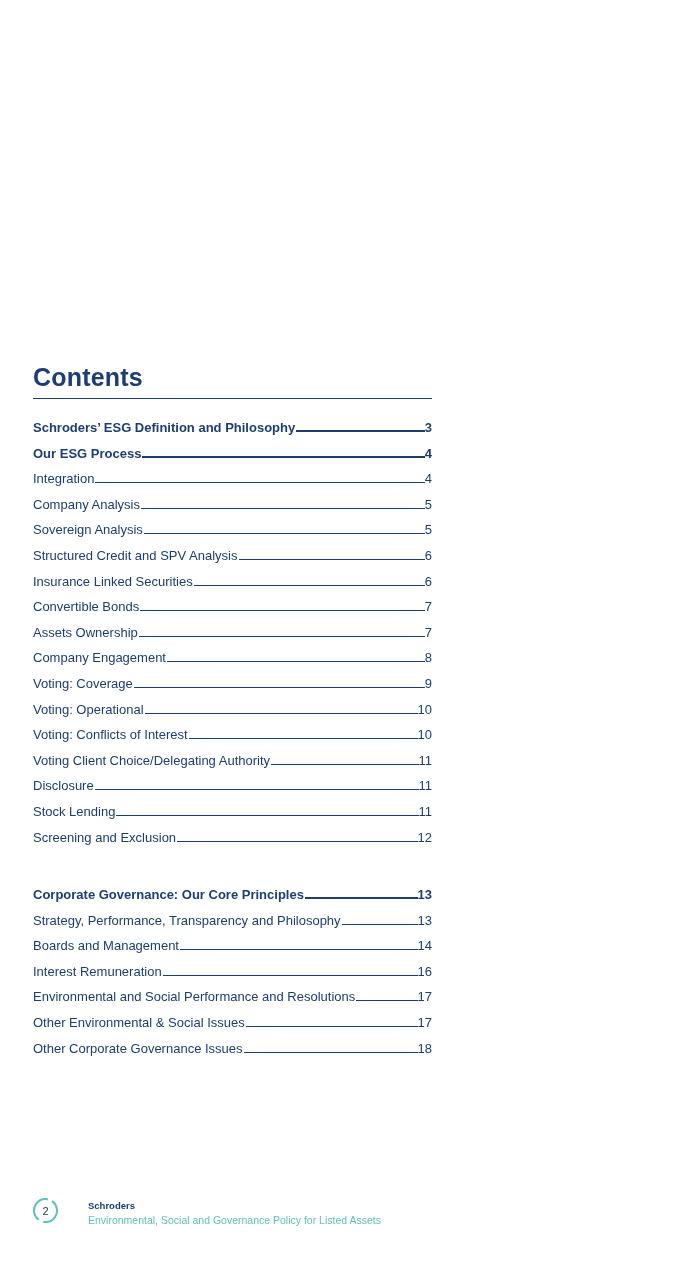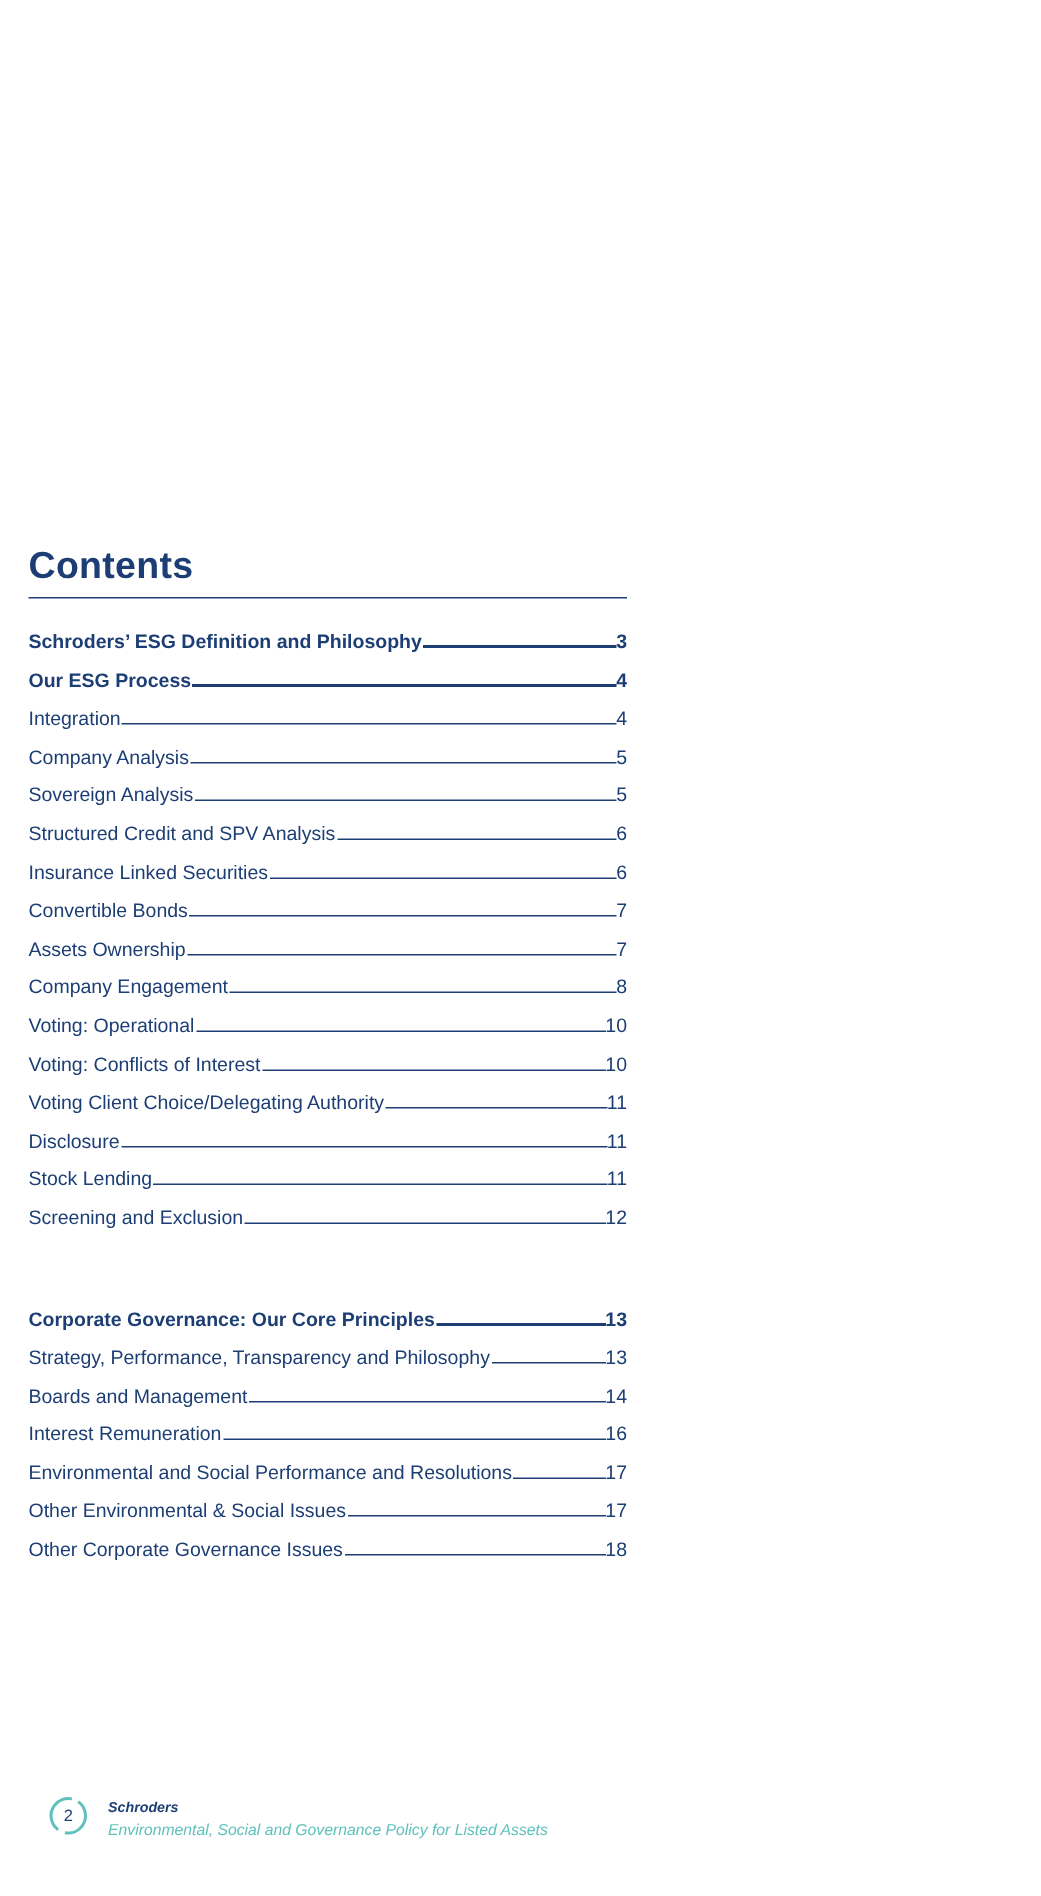--- a/index.html
+++ b/index.html
@@ -11,38 +11,38 @@
   .page {
     position: relative;
     width: 694px;
     height: 1264px;
     background: #ffffff;
     overflow: hidden;
   }
   
   .toc {
     position: absolute;
-    left: 19px;
+    left: 33px;
     top: 362px;
     width: 399px;
   }
   .toc-title {
     margin: 0;
     font-size: 25px;
     line-height: 30px;
     font-weight: bold;
     color: var(--navy);
     letter-spacing: 0.2px;
   }
   .toc-rule {
     border-top: 1.5px solid var(--navy);
     margin-top: 6px;
   }
   #toc-sections { margin-top: 16px; }
-  .toc-section + .toc-section { margin-top: 42px; }
+  .toc-section + .toc-section { margin-top: 32px; }
   .toc-row {
     display: flex;
     align-items: baseline;
     height: 25.6px;
     line-height: 25.6px;
     font-size: 13px;
     color: var(--navy);
     cursor: pointer;
     justify-content: flex-end;
   }
@@ -74,21 +74,21 @@
   .page-num {
     position: absolute;
     left: 0; top: 0;
     width: 27px; height: 27px;
     display: flex;
     align-items: center;
     justify-content: center;
     font-size: 11px;
     color: var(--navy);
   }
-  .footer-text { margin-left: 13px; font-style: italic; }
+  .footer-text { margin-left: 29px; }
   .brand {
     font-size: 9.5px;
     font-weight: bold;
     color: var(--navy);
     margin-top: 3px;
   }
   .doc-title {
     font-size: 10.5px;
     color: var(--teal);
     margin-top: 3px;
@@ -146,20 +146,25 @@
           </div>
           <div class="toc-row">
             <span class="toc-label">Assets Ownership</span>
             <span class="toc-leader"></span>
             <span class="toc-page">7</span>
           </div>
           <div class="toc-row">
             <span class="toc-label">Company Engagement</span>
             <span class="toc-leader"></span>
             <span class="toc-page">8</span>
+          </div>
+          <div class="toc-row">
+            <span class="toc-label">Voting: Coverage</span>
+            <span class="toc-leader"></span>
+            <span class="toc-page">9</span>
           </div>
           <div class="toc-row">
             <span class="toc-label">Voting: Operational</span>
             <span class="toc-leader"></span>
             <span class="toc-page">10</span>
           </div>
           <div class="toc-row">
             <span class="toc-label">Voting: Conflicts of Interest</span>
             <span class="toc-leader"></span>
             <span class="toc-page">10</span>

